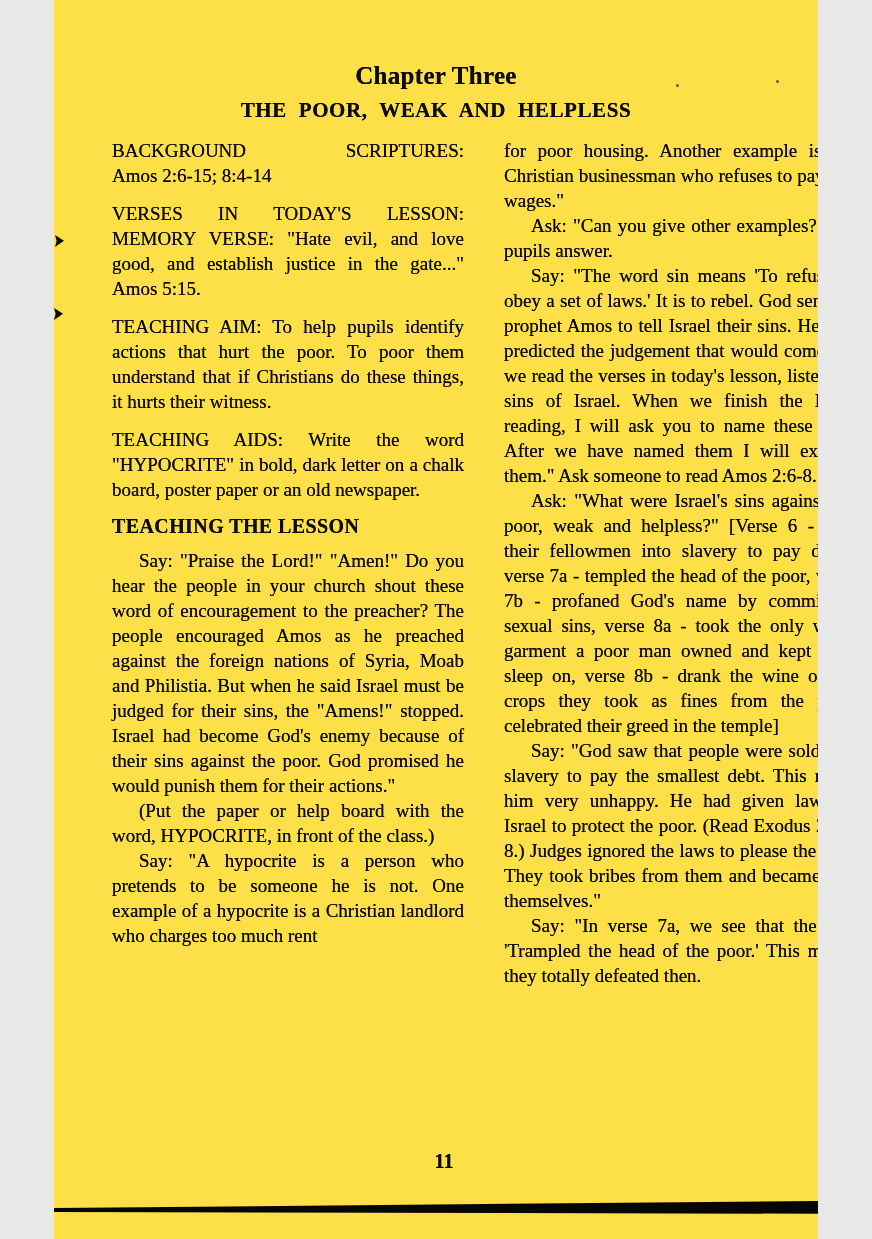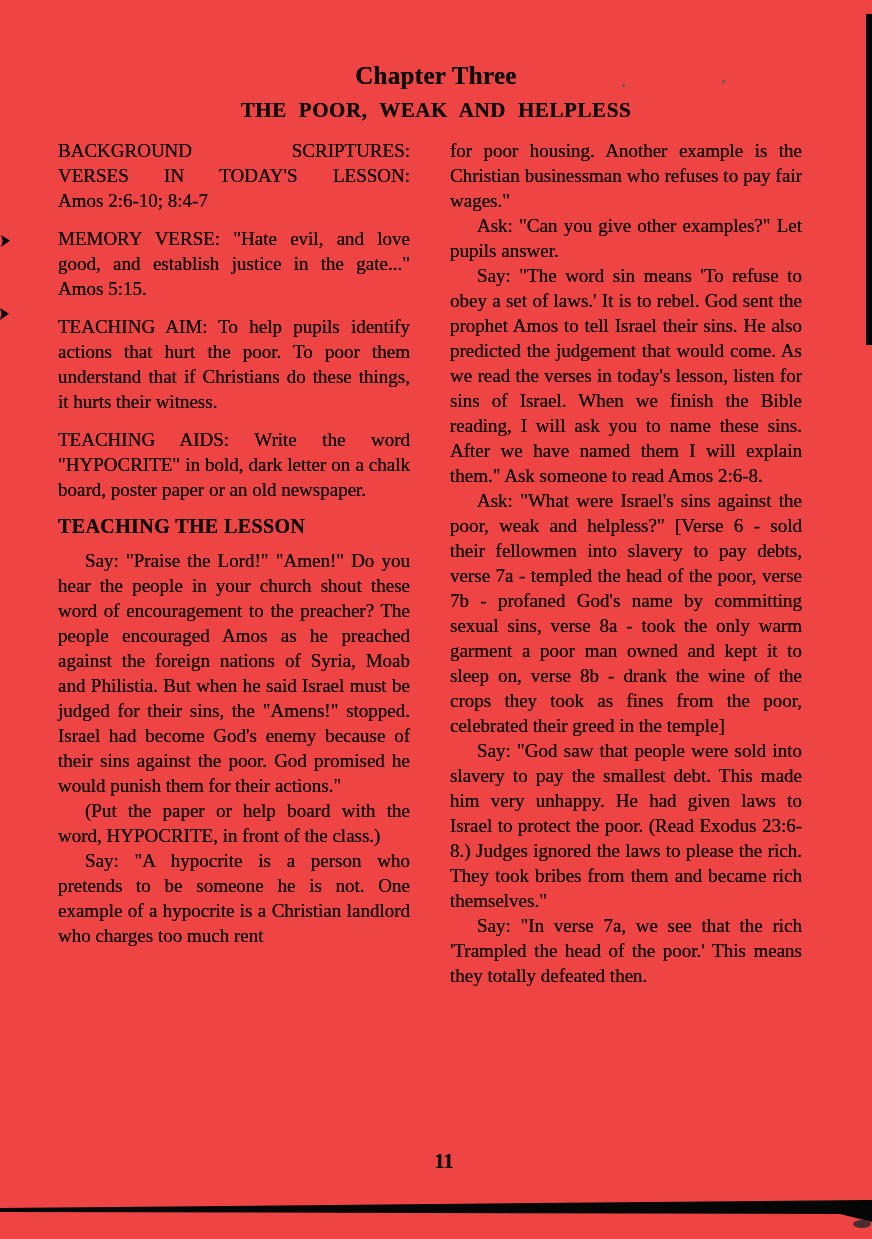--- a/index.html
+++ b/index.html
@@ -1,21 +1,21 @@
 <!DOCTYPE html>
 <html><head>
 <meta charset="utf-8">
 <style>
   html, body { margin: 0; padding: 0; background: #e8e8e6; }
   .page {
     position: relative;
-    width: 872px;
+    width: 764px;
     height: 1239px;
     margin: 0 auto;
-    background: #ef4444;
+    background: #fde047;
     overflow: hidden;
     font-family: "Liberation Serif", serif;
     color: #0b0b0b;
     text-shadow: 0 0 0.45px rgba(0,0,0,0.85);
   }
   .header { text-align: center; padding-top: 62px; }
   .chapter-label {
     font-size: 25px;
     font-weight: bold;
     letter-spacing: 0.3px;
@@ -107,23 +107,23 @@
 
   <div class="header">
     <div class="chapter-label">Chapter Three</div>
     <div class="page-title">THE POOR, WEAK AND HELPLESS</div>
   </div>
 
   <div class="cols">
 
     <div class="col">
       <p class="spread">BACKGROUND SCRIPTURES:</p>
+      <p class="gap">Amos 2:6-15; 8:4-14</p>
 
       <p class="spread">VERSES IN TODAY'S LESSON:</p>
-      <p class="gap">Amos 2:6-10; 8:4-7</p>
 
       <p class="gap">MEMORY VERSE: "Hate evil, and love good, and establish justice in the gate..." Amos 5:15.</p>
 
       <p class="gap">TEACHING AIM: To help pupils identify actions that hurt the poor. To poor them understand that if Christians do these things, it hurts their witness.</p>
 
       <p>TEACHING AIDS: Write the word "HYPOCRITE" in bold, dark letter on a chalk board, poster paper or an old newspaper.</p>
 
       <div class="lesson-heading">TEACHING THE LESSON</div>
 
       <p class="ind">Say: "Praise the Lord!" "Amen!" Do you hear the people in your church shout these word of encouragement to the preacher? The people encouraged Amos as he preached against the foreign nations of Syria, Moab and Philistia. But when he said Israel must be judged for their sins, the "Amens!" stopped. Israel had become God's enemy because of their sins against the poor. God promised he would punish them for their actions."</p>

